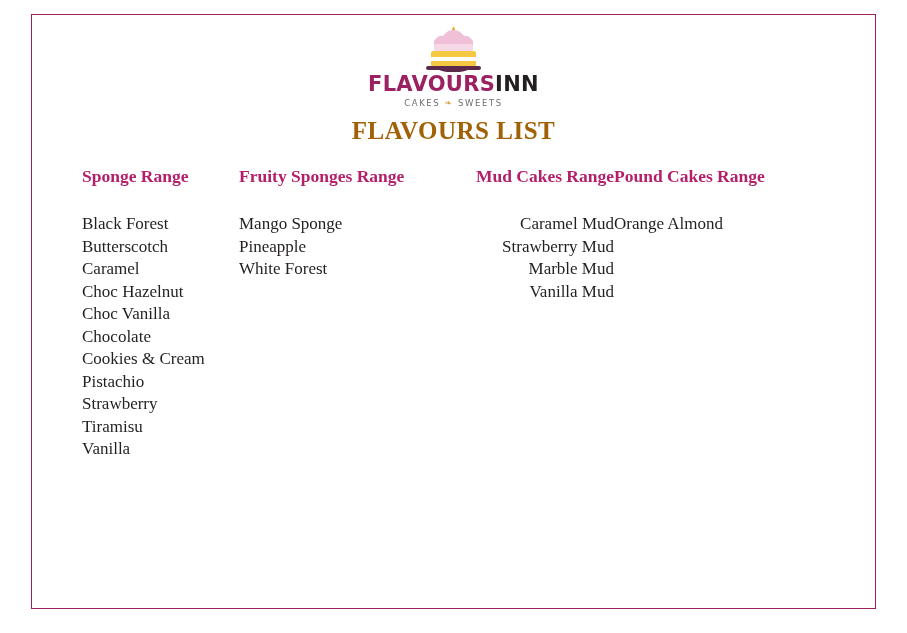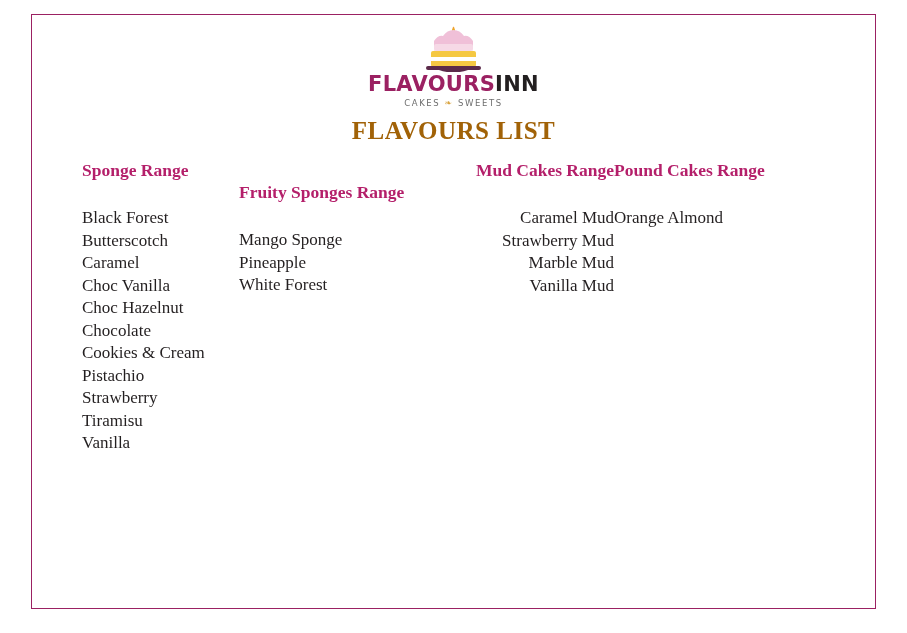--- a/index.html
+++ b/index.html
@@ -75,30 +75,30 @@
     text-align: center;
     color: #a16207;
     font-family: "Liberation Serif", serif;
     font-weight: bold;
     font-size: 25px;
     letter-spacing: 0.5px;
   }
   .columns {
     position: absolute;
     left: 82px;
-    top: 160px;
+    top: 166px;
     width: 790px;
     display: flex;
     align-items: flex-start;
   }
   .col {
     box-sizing: border-box;
   }
   .col-0 { width: 157px; }
-  .col-1 { width: 207px; margin-top: 22px; }
+  .col-1 { width: 207px; }
   .col-2 { width: 168px; text-align: right; }
   .col-3 { width: 230px; }
   .col-head {
     color: #b41f6a;
     font-family: "Liberation Serif", serif;
     font-weight: bold;
     font-size: 17.5px;
     white-space: nowrap;
     margin-bottom: 26px;
   }
@@ -152,22 +152,22 @@
   <div class="doc-title">FLAVOURS LIST</div>
 
   <div class="columns">
 
     <div class="col col-0">
       <div class="col-head">Sponge Range</div>
       <ul class="col-list">
         <li>Black Forest</li>
         <li>Butterscotch</li>
         <li>Caramel</li>
+        <li>Choc Hazelnut</li>
         <li>Choc Vanilla</li>
-        <li>Choc Hazelnut</li>
         <li>Chocolate</li>
         <li>Cookies &amp; Cream</li>
         <li>Pistachio</li>
         <li>Strawberry</li>
         <li>Tiramisu</li>
         <li>Vanilla</li>
       </ul>
     </div>
 
     <div class="col col-1">

